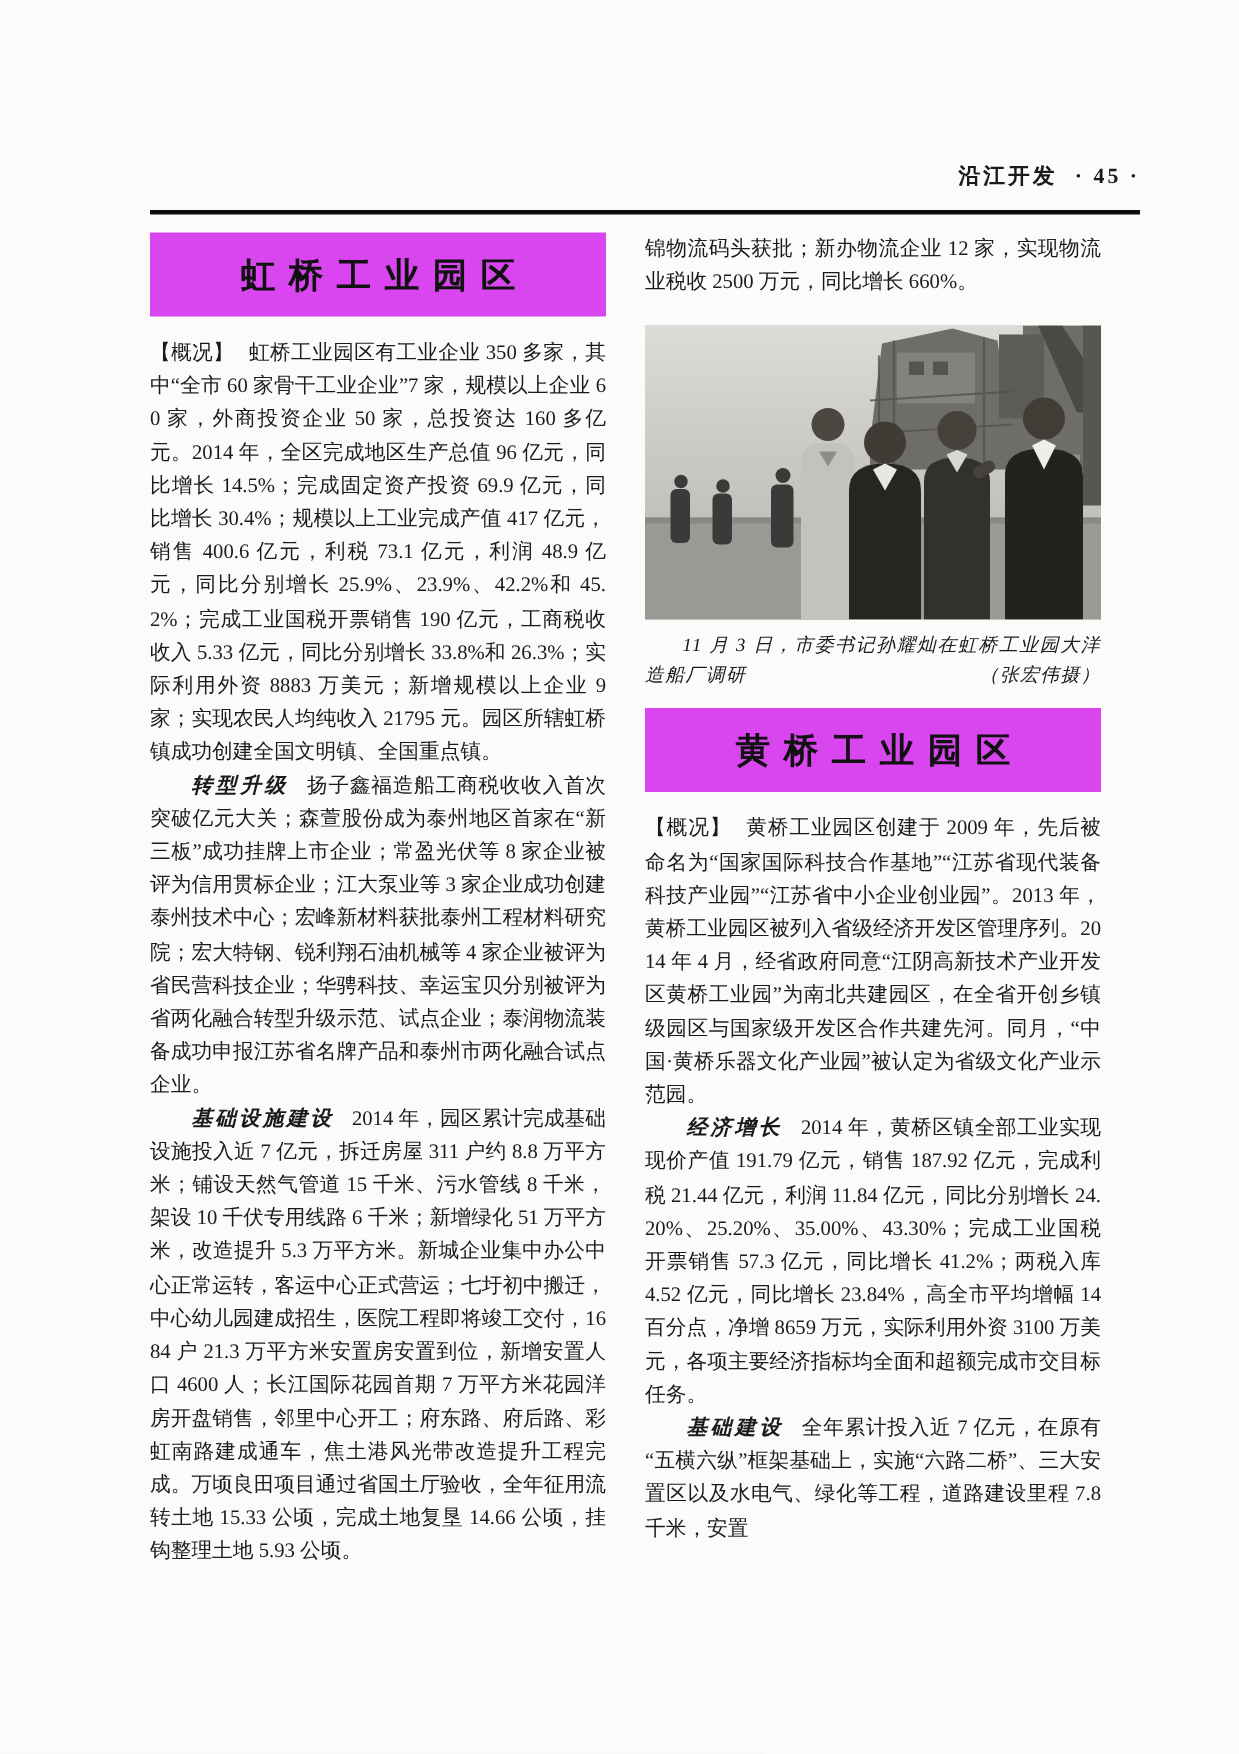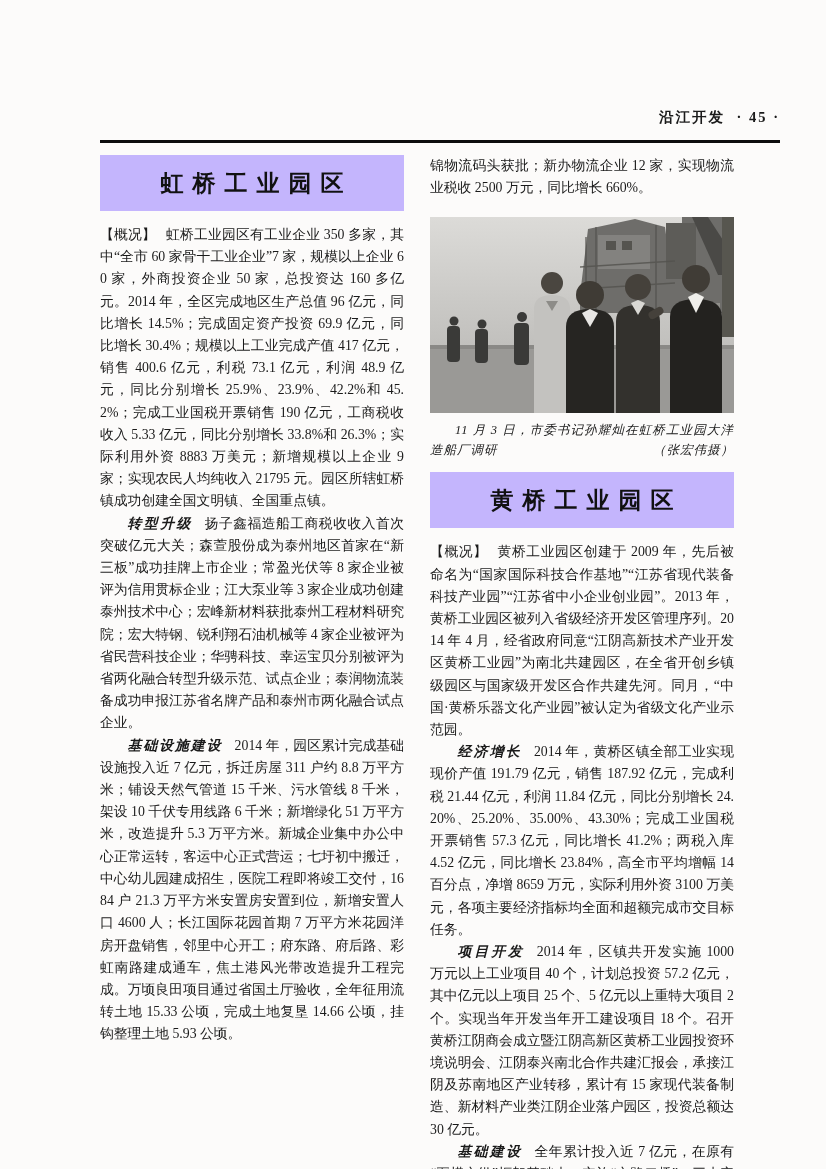--- a/index.html
+++ b/index.html
@@ -8,21 +8,21 @@
     background:#f4f3f1;
     font-family:"Liberation Serif","DejaVu Serif",serif;
     color:#1a1a1a;
     position:relative;
     overflow:hidden;
   }
   .page{
     position:absolute;inset:0;
     background:#fcfbfa;
     box-sizing:border-box;
-    padding:108px 46px 0 100px;
+    padding:108px 66px 0 100px;
   }
   
   .page-header{
     text-align:right;
     font-size:14.5px;
     font-weight:bold;
     letter-spacing:2px;
     height:26px;
   }
   .page-header .pgnum{margin-left:6px;font-weight:bold;}
@@ -32,21 +32,21 @@
   
   .columns{
     display:flex;
     gap:26px;
     margin-top:12px;
     align-items:flex-start;
   }
   .col{width:304px;}
   
   .section-title-box{
-    background:#c4b5fd;
+    background:#d946ef;
     height:56px;
     display:flex;align-items:center;justify-content:center;
     margin-bottom:13px;
   }
   .section-title-box span{
     font-size:23px;font-weight:bold;
     letter-spacing:9px;
     text-indent:9px;
     color:#111;
   }
@@ -192,19 +192,18 @@
       </figure>
 
       <div class="section-title-box">
         <span>黄桥工业园区</span>
       </div>
 
       <p class="para"><span class="overview-label">【概况】</span><span>黄桥工业园区创建于 2009 年，先后被命名为“国家国际科技合作基地”“江苏省现代装备科技产业园”“江苏省中小企业创业园”。2013 年，黄桥工业园区被列入省级经济开发区管理序列。2014 年 4 月，经省政府同意“江阴高新技术产业开发区黄桥工业园”为南北共建园区，在全省开创乡镇级园区与国家级开发区合作共建先河。同月，“中国·黄桥乐器文化产业园”被认定为省级文化产业示范园。</span></p>
 
       <p class="para indent"><span class="sub-label">经济增长</span><span>2014 年，黄桥区镇全部工业实现现价产值 191.79 亿元，销售 187.92 亿元，完成利税 21.44 亿元，利润 11.84 亿元，同比分别增长 24.20%、25.20%、35.00%、43.30%；完成工业国税开票销售 57.3 亿元，同比增长 41.2%；两税入库 4.52 亿元，同比增长 23.84%，高全市平均增幅 14 百分点，净增 8659 万元，实际利用外资 3100 万美元，各项主要经济指标均全面和超额完成市交目标任务。</span></p>
 
-      <p class="para indent"><span class="sub-label">项目开发</span><span>2014 年，区镇共开发实施 1000 万元以上工业项目 40 个，计划总投资 57.2 亿元，其中亿元以上项目 25 个、5 亿元以上重特大项目 2 个。实现当年开发当年开工建设项目 18 个。召开黄桥江阴商会成立暨江阴高新区黄桥工业园投资环境说明会、江阴泰兴南北合作共建汇报会，承接江阴及苏南地区产业转移，累计有 15 家现代装备制造、新材料产业类江阴企业落户园区，投资总额达 30 亿元。</span></p>
 
       <p class="para indent"><span class="sub-label">基础建设</span><span>全年累计投入近 7 亿元，在原有“五横六纵”框架基础上，实施“六路二桥”、三大安置区以及水电气、绿化等工程，道路建设里程 7.8 千米，安置</span></p>
     </div>
 
   </div>
 </div>
 
 </body></html>

